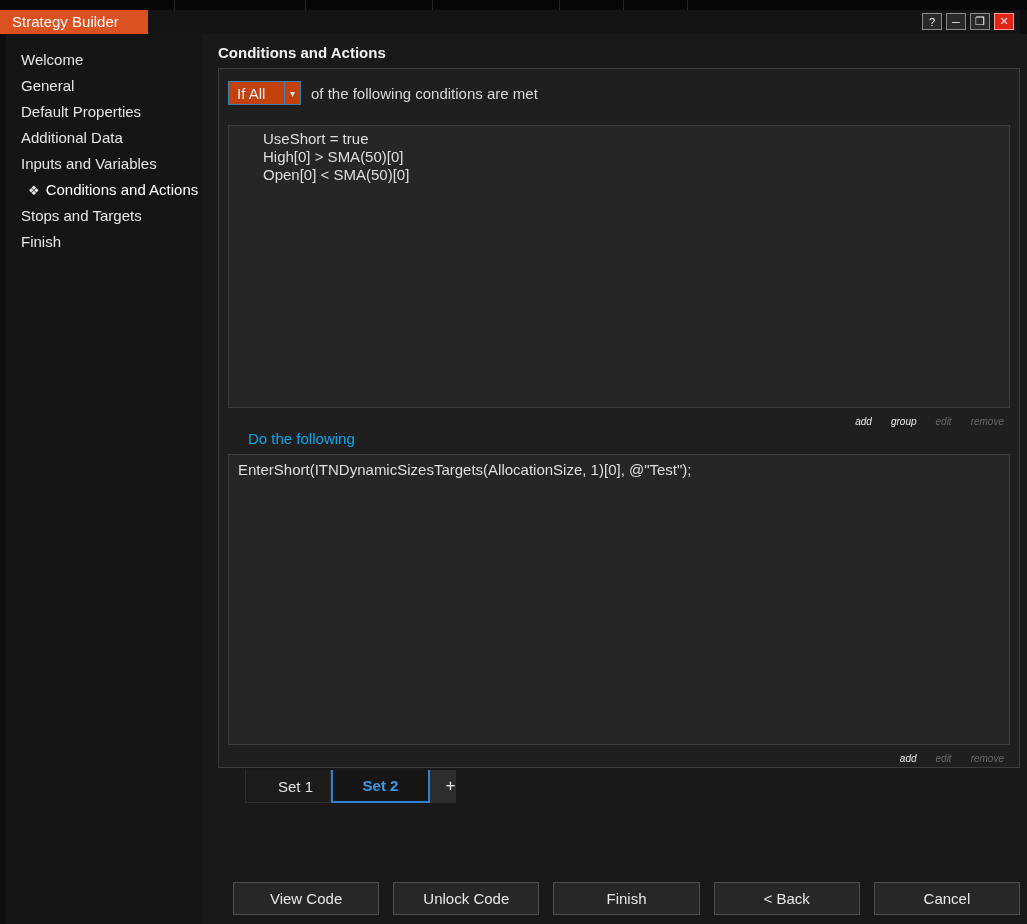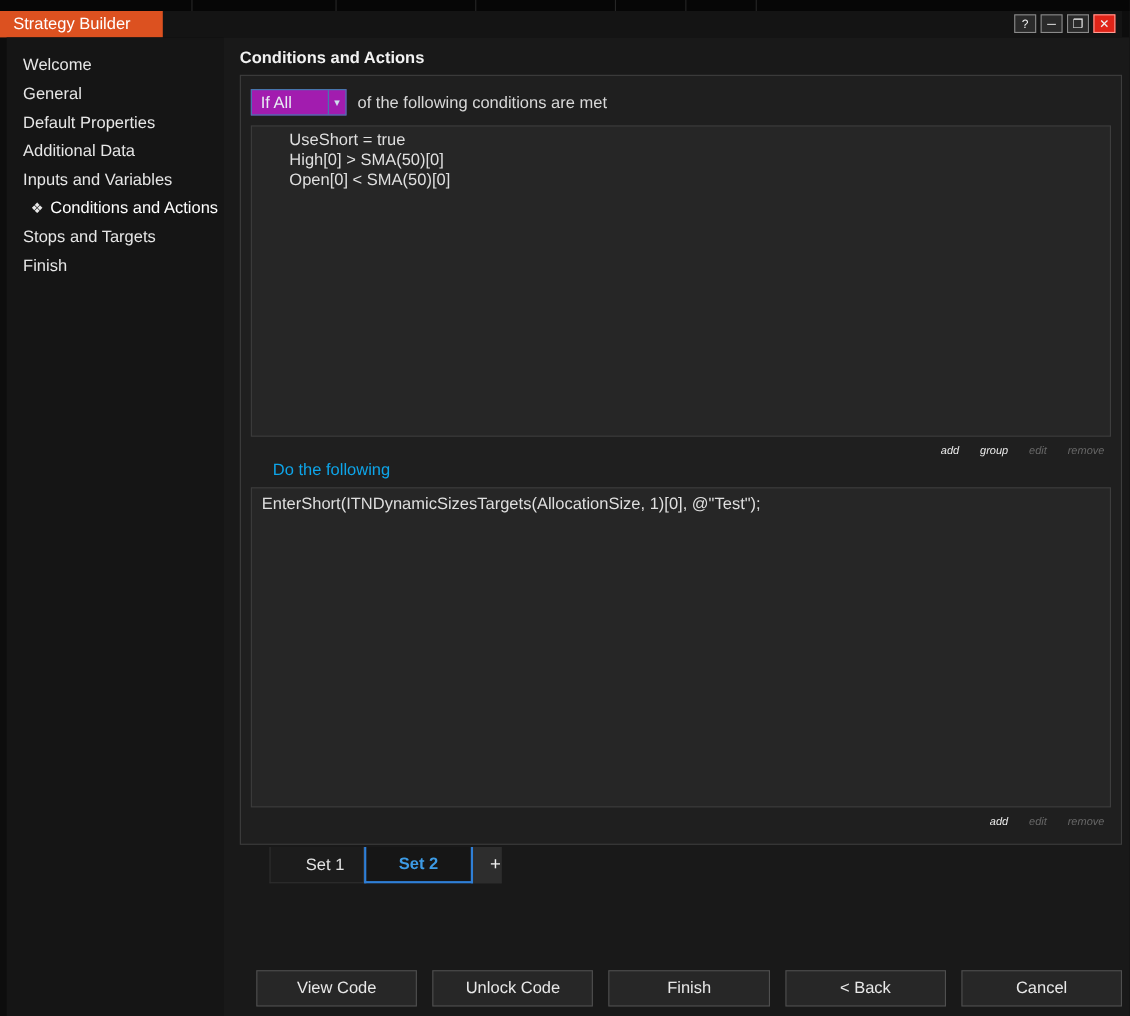--- a/index.html
+++ b/index.html
@@ -31,26 +31,26 @@
   .side-item.active { padding-left:22px; color:#ffffff; }
   .side-item .nav-icon { margin-right:6px; font-size:13px; color:#e8e8e8; }
 
   .content { flex:1; position:relative; background:#191919; padding:10px 7px 0 15px; }
   .page-title { font-weight:bold; font-size:15px; color:#f2f2f2; line-height:18px; }
   .subtitle { margin-top:7px; color:#cbcbcb; line-height:18px; }
 
   .groupbox { margin-top:6px; height:700px; border:1px solid #3d3d3d; background:#1f1f1f; padding:12px 9px 0 9px; }
 
   .cond-header { display:flex; align-items:center; gap:10px; height:24px; }
-  .dropdown { width:87px; height:24px; background:#a21caf; border:1px solid #3f7fae; display:flex; align-items:center; padding-left:8px; color:#e8eef4; cursor:pointer; }
+  .dropdown { width:73px; height:24px; background:#c2410c; border:1px solid #3f7fae; display:flex; align-items:center; padding-left:8px; color:#e8eef4; cursor:pointer; }
   .dropdown .chev { margin-left:auto; align-self:stretch; display:flex; align-items:center; padding:0 5px; font-size:10px; color:#cfe0ee; border-left:1px solid #3f7fae; }
   .cond-caption { color:#d8d8d8; }
 
   .list-box { border:1px solid #3d3d3d; background:#262626; }
-  .cond-box { margin-top:9px; height:283px; padding:4px 6px 0 34px; }
+  .cond-box { margin-top:20px; height:283px; padding:4px 6px 0 34px; }
   .code-line { line-height:18px; color:#dfdfdf; white-space:nowrap; }
   .act-box { margin-top:6px; height:291px; padding:6px 6px 0 9px; }
 
   .links { display:flex; justify-content:flex-end; gap:19px; margin-top:6px; padding-right:6px; font-style:italic; font-size:10px; line-height:16px; }
   .link { color:#ececec; cursor:pointer; }
   .link.disabled { color:#686868; cursor:default; }
 
   .do-label { margin:0 0 0 20px; color:#0ea5e9; line-height:18px; }
 
   .set-tabs { display:flex; margin:2px 0 0 27px; height:33px; }

